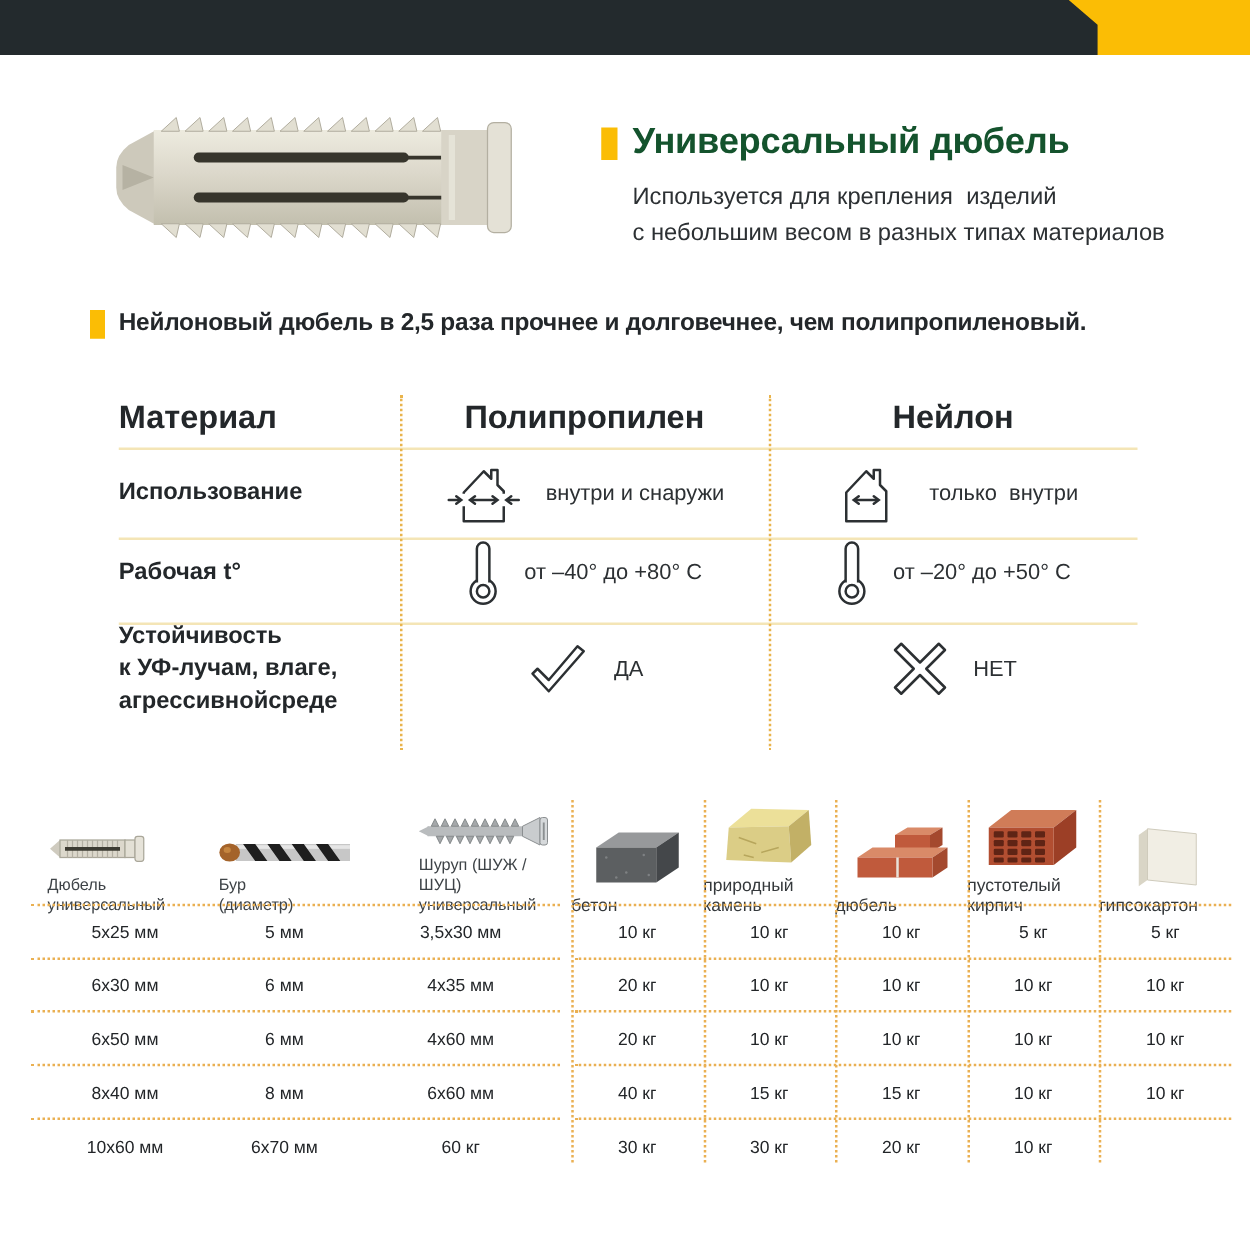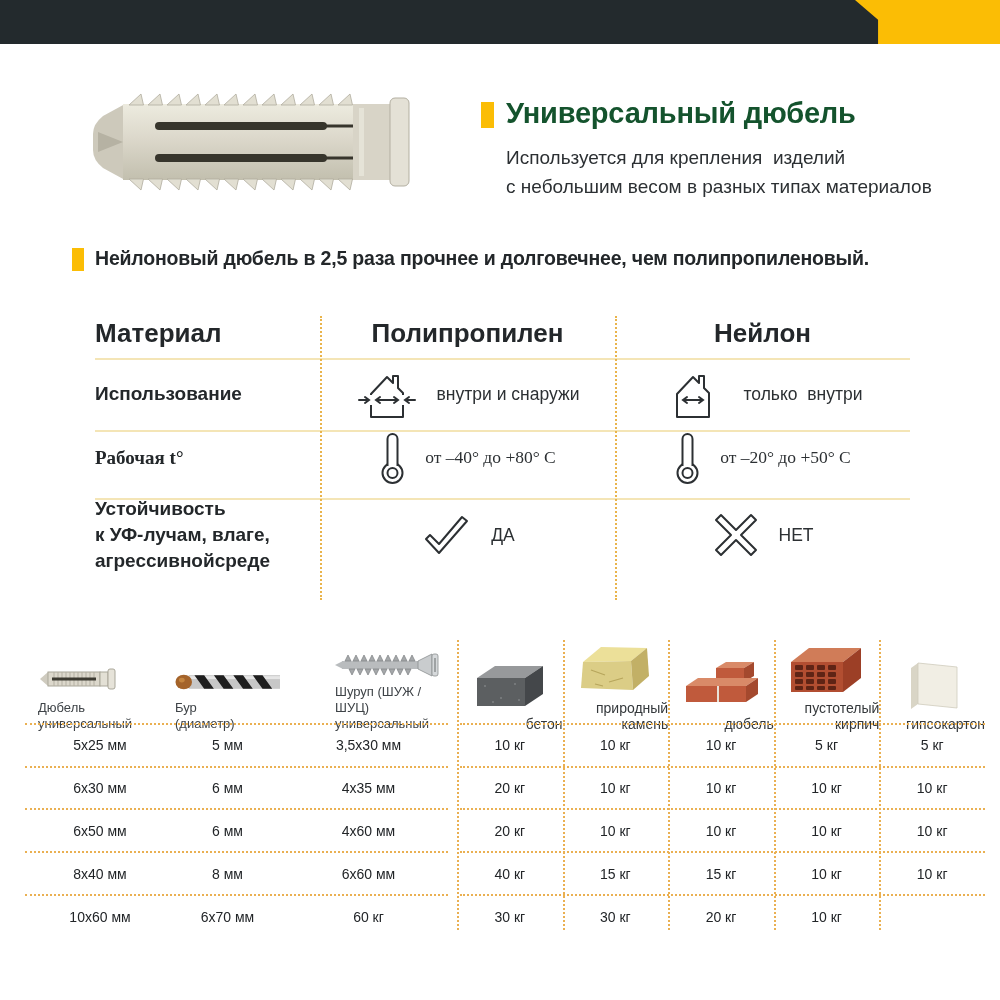--- a/index.html
+++ b/index.html
@@ -23,40 +23,40 @@
 
   
   .headline-marker{position:absolute;left:72px;top:248px;width:12px;height:23px;background:#fbbd05;}
   .headline{position:absolute;left:95px;top:247px;width:860px;font-size:19.5px;font-weight:bold;color:#23272a;letter-spacing:-0.2px;}
 
   
   .cmp{position:absolute;left:95px;top:308px;width:815px;height:304px;}
   .cmp-row{display:grid;grid-template-columns:225px 295px 295px;}
   .cmp-row.head{height:50px;}
   .cmp-row.r1{height:72px;}
-  .cmp-row.r2{height:48px;font-family:Liberation Serif, serif;}
+  .cmp-row.r2{height:48px;}
   .cmp-row.r3{height:114px;}
   .cmp-hline{position:absolute;left:0;width:815px;height:0;border-top:2px solid #f4e5b6;}
   .cmp-vline{position:absolute;top:8px;height:284px;width:0;border-left:2px dotted #e9b44c;}
   .cmp-head-cell{display:flex;align-items:center;font-size:26px;font-weight:bold;color:#23272a;}
   .cmp-head-cell.center{justify-content:center;}
   .cmp-label{display:flex;flex-direction:column;justify-content:center;font-size:19px;font-weight:bold;color:#23272a;line-height:26px;}
   .cmp-cell{display:flex;align-items:center;justify-content:center;gap:19px;font-size:17.5px;color:#2c3033;}
   .icon-stroke{stroke:#2c3033;stroke-width:2;fill:none;}
 
   
   .spec{position:absolute;left:25px;top:640px;width:960px;height:300px;}
   .spec-grid{display:grid;grid-template-columns:150px 105px 177px 105.6px 105.6px 105.6px 105.6px 105.6px;}
   .spec-head{height:83px;}
   .spec-head-cell{display:flex;flex-direction:column;justify-content:flex-end;}
   .spec-head-cell .img{display:flex;align-items:center;}
   .spec-head-cell.left .img{justify-content:flex-start;}
   .spec-head-cell.matcol .img{justify-content:center;}
   .spec-head-label{font-size:13px;line-height:16px;color:#3e4347;margin-top:6px;margin-bottom:3px;}
-  .spec-head-label.mat{font-size:14px;text-align:right;color:#34383b;}
+  .spec-head-label.mat{font-size:14px;text-align:left;color:#34383b;}
   .pad1{padding-left:13px;}
   .pad3{padding-left:55px;}
   .spec-row{height:43px;}
   .spec-cell{display:flex;align-items:center;justify-content:center;font-size:14px;color:#222528;}
   .spec-hline-l{position:absolute;left:0;width:423px;height:0;border-top:2px dotted #eab052;}
   .spec-hline-r{position:absolute;left:435px;width:525px;height:0;border-top:2px dotted #eab052;}
   .spec-vline{position:absolute;top:0;height:290px;width:0;border-left:2px dotted #eab052;}
 </style>
 </head>
 <body>

